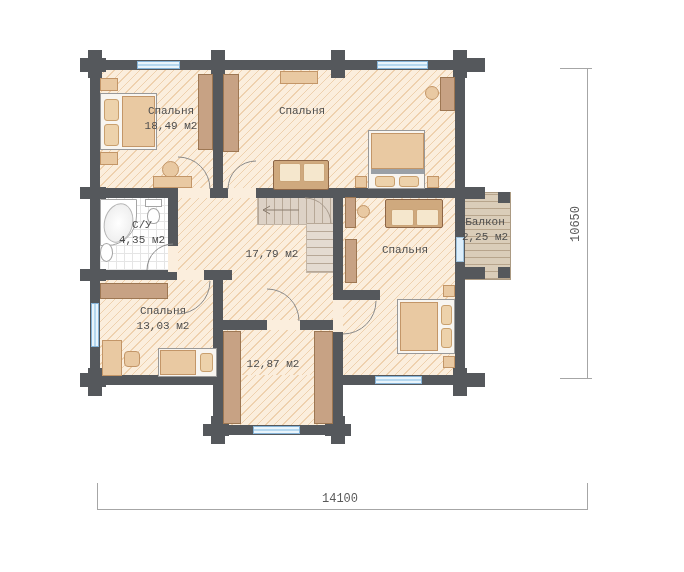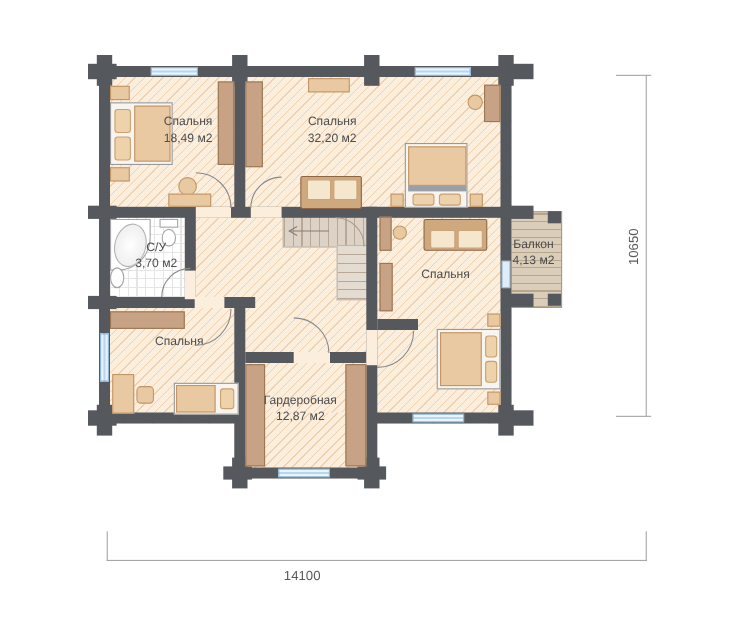--- a/index.html
+++ b/index.html
@@ -1,17 +1,17 @@
 <!DOCTYPE html>
 <html><head>
 <meta charset="utf-8">
 <style>
   html,body{margin:0;padding:0;background:#fff;}
   #stage{position:relative;width:684px;height:572px;background:#ffffff;overflow:hidden;
-         font-family:Liberation Sans, sans-serif;}
+         font-family:Liberation Mono, monospace;}
   .abs{position:absolute;}
   .wall{position:absolute;background:#55585c;}
   .cross{position:absolute;background:#55585c;}
   .hatch{position:absolute;background-color:#fbeedd;
          background-image:repeating-linear-gradient(135deg, rgba(221,168,108,.42) 0px, rgba(221,168,108,.42) 1px, transparent 1px, transparent 6px);}
   .opening{position:absolute;background:#fbeedd;}
   .tile{position:absolute;background-color:#ffffff;
         background-image:repeating-linear-gradient(90deg,#e5e5e5 0 1px,transparent 1px 8px),
                          repeating-linear-gradient(0deg,#e5e5e5 0 1px,transparent 1px 8px);}
   .deck{position:absolute;background-color:#dacdb9;
@@ -165,47 +165,47 @@
     <div class="fixture" style="left:147px;top:208px;width:13px;height:16px;border-radius:50% 50% 45% 45%;"></div>
   </div>
   <div class="fixture circle" style="left:100px;top:243px;width:13px;height:19px;"></div>
 
   <div class="label" style="left:116px;top:104px;width:110px;">
     <div>Спальня</div>
       <div>18,49 м2</div>
   </div>
   <div class="label" style="left:247px;top:104px;width:110px;">
     <div>Спальня</div>
-      <div>32,20 м2</div>
   </div>
   <div class="label" style="left:97px;top:218px;width:90px;">
     <div>С/У</div>
-      <div>3,70 м2</div>
+      <div>4,35 м2</div>
   </div>
   <div class="label" style="left:217px;top:247px;width:110px;">
+      <div>17,79 м2</div>
   </div>
   <div class="label" style="left:350px;top:243px;width:110px;">
     <div>Спальня</div>
   </div>
   <div class="label" style="left:108px;top:304px;width:110px;">
     <div>Спальня</div>
+      <div>13,03 м2</div>
   </div>
   <div class="label" style="left:218px;top:357px;width:110px;">
-    <div>Гардеробная</div>
       <div>12,87 м2</div>
   </div>
   <div class="label" style="left:445px;top:215px;width:80px;">
     <div>Балкон</div>
-      <div>4,13 м2</div>
+      <div>2,25 м2</div>
   </div>
 
   <div class="dim" style="left:97px;top:509px;width:491px;height:1px;"></div>
   <div class="dim" style="left:97px;top:483px;width:1px;height:27px;"></div>
   <div class="dim" style="left:587px;top:483px;width:1px;height:27px;"></div>
-  <div class="dimlabel" style="left:258px;top:516px;width:100px;text-align:left;">14100</div>
+  <div class="dimlabel" style="left:258px;top:492px;width:100px;text-align:right;">14100</div>
 
   <div class="dim" style="left:587px;top:68px;width:1px;height:311px;"></div>
   <div class="dim" style="left:560px;top:68px;width:32px;height:1px;"></div>
   <div class="dim" style="left:560px;top:378px;width:32px;height:1px;"></div>
   <div class="dimlabel" style="left:569px;top:189px;height:70px;writing-mode:vertical-rl;transform:rotate(180deg);text-align:center;">10650</div>
 
   <svg class="overlay" width="684" height="572" viewBox="0 0 684 572">
     <g fill="none" stroke="#8a8a8a" stroke-width="1">
       <path d="M 210 189 A 32 32 0 0 0 178 157"></path>
       <path d="M 228 189 A 28 28 0 0 1 256 161"></path>

